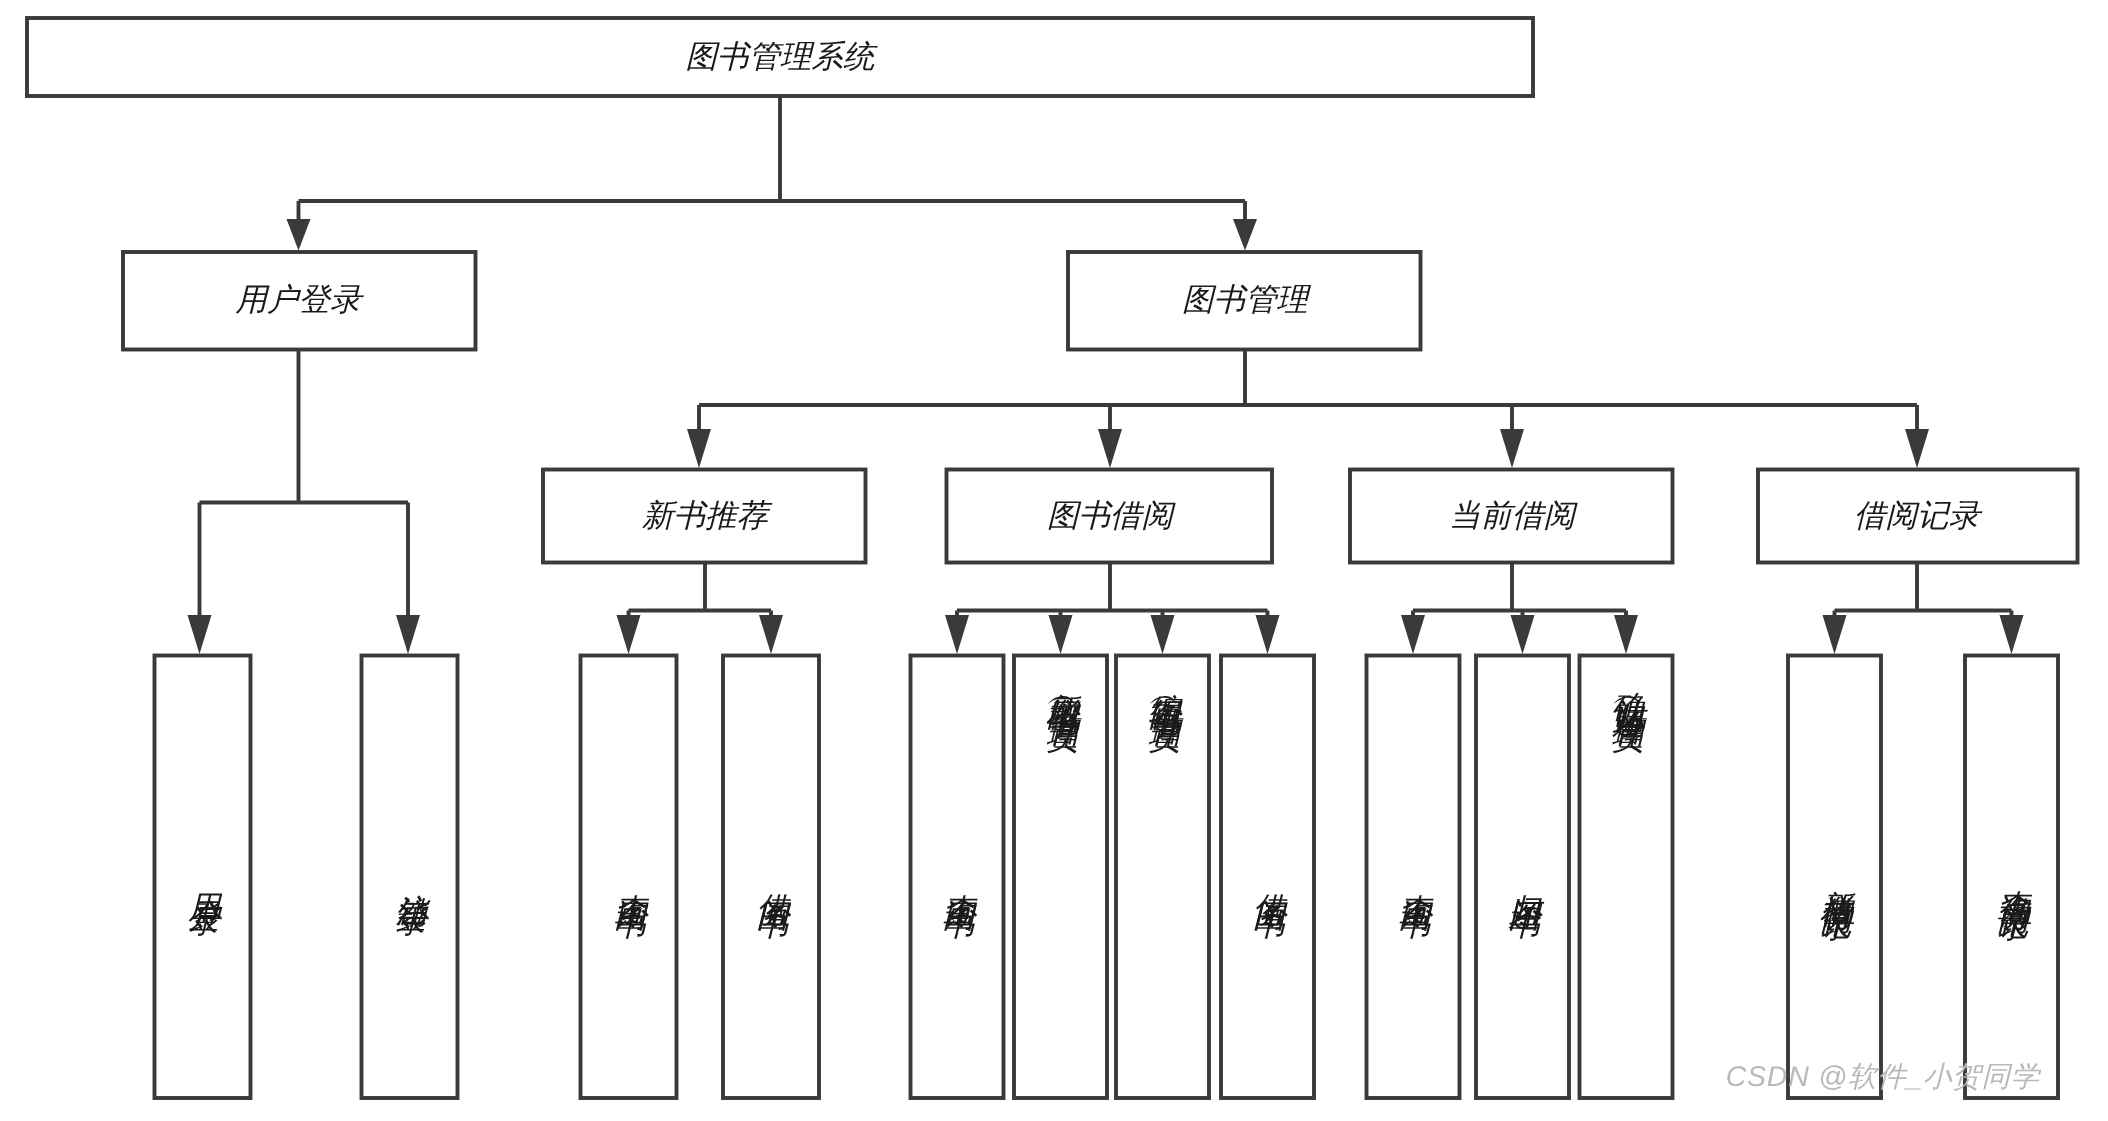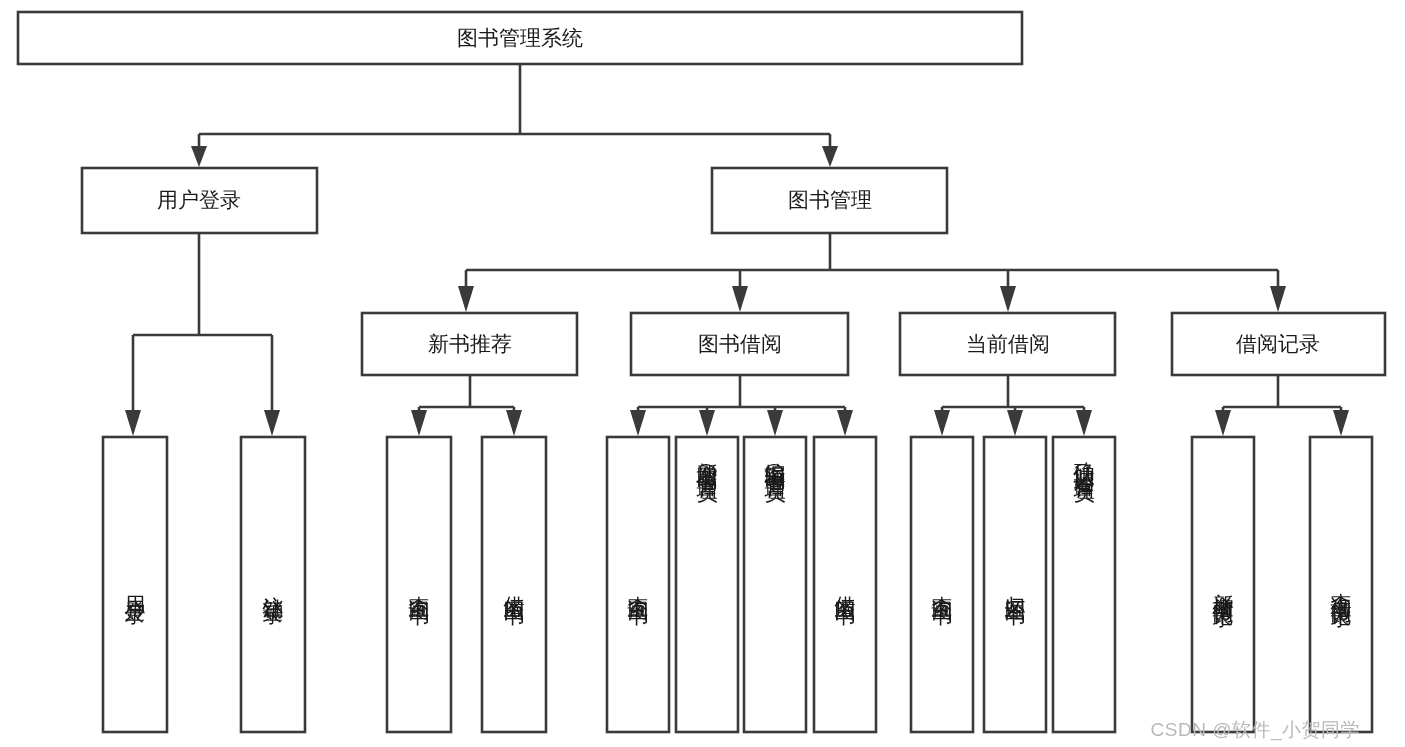--- a/index.html
+++ b/index.html
@@ -10,20 +10,21 @@
   body {
     width: 1405px;
     height: 747px;
     font-family: "Liberation Sans", "DejaVu Sans", sans-serif;
     overflow: hidden;
   }
   #diagram-root {
     position: relative;
     width: 1368px;
     height: 747px;
+    font-style: italic;
   }
   svg.diagram-svg {
     position: absolute;
     top: 0;
     left: 0;
     width: 1405px;
     height: 747px;
     display: block;
   }
   .node-box {
@@ -61,21 +62,21 @@
     font-family: "Liberation Sans", "DejaVu Sans", sans-serif;
     font-size: 21px;
     line-height: 1.05;
     color: #1a1a1a;
     letter-spacing: 3px;
     white-space: nowrap;
   }
   .watermark {
     position: absolute;
     right: 8px;
-    bottom: 4px;
+    bottom: 16px;
     font-family: "Liberation Sans", "DejaVu Sans", sans-serif;
     font-size: 19px;
     color: #b9b9b9;
     white-space: nowrap;
     letter-spacing: 0.5px;
   }
 </style>
 </head>
 <body>
 

